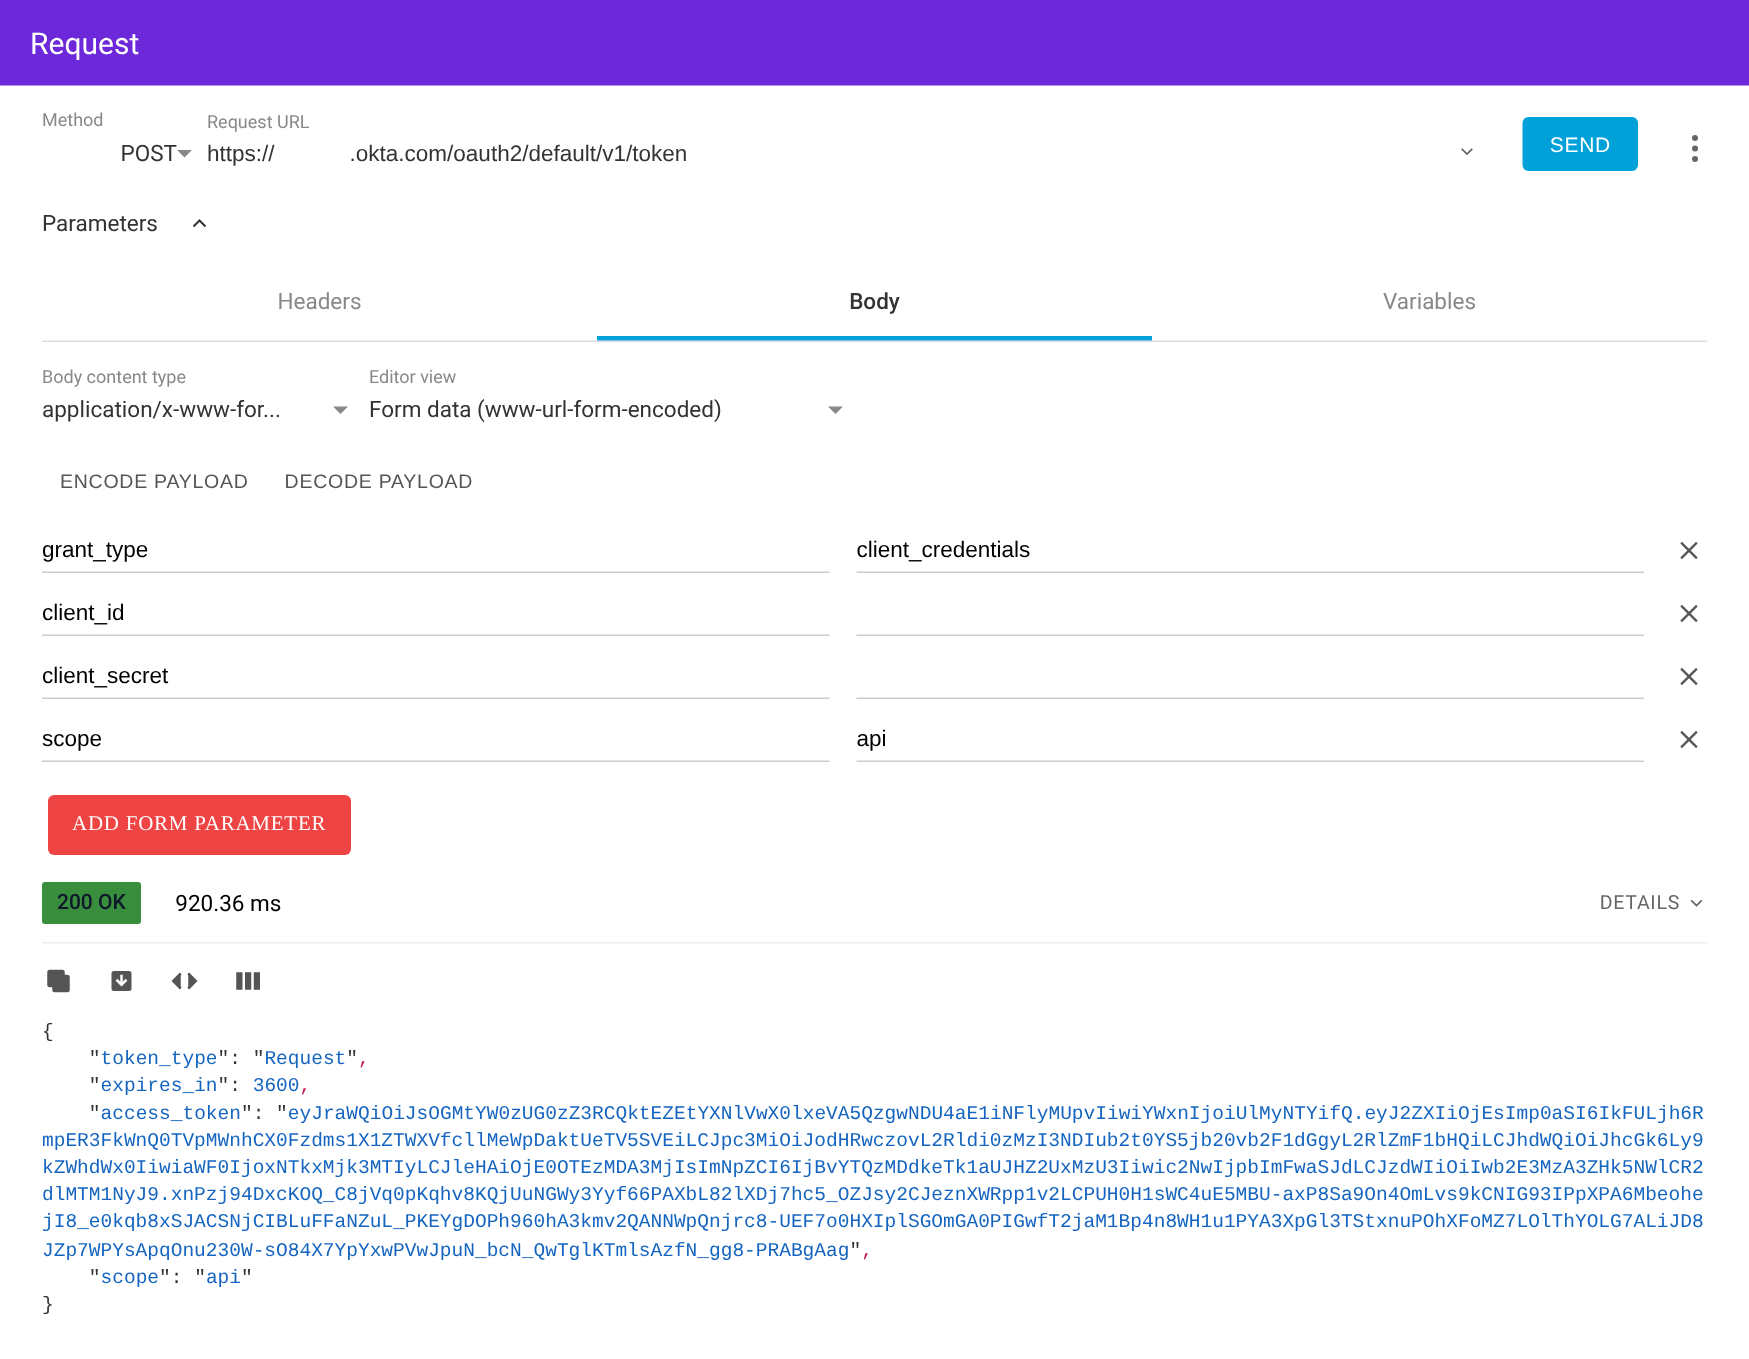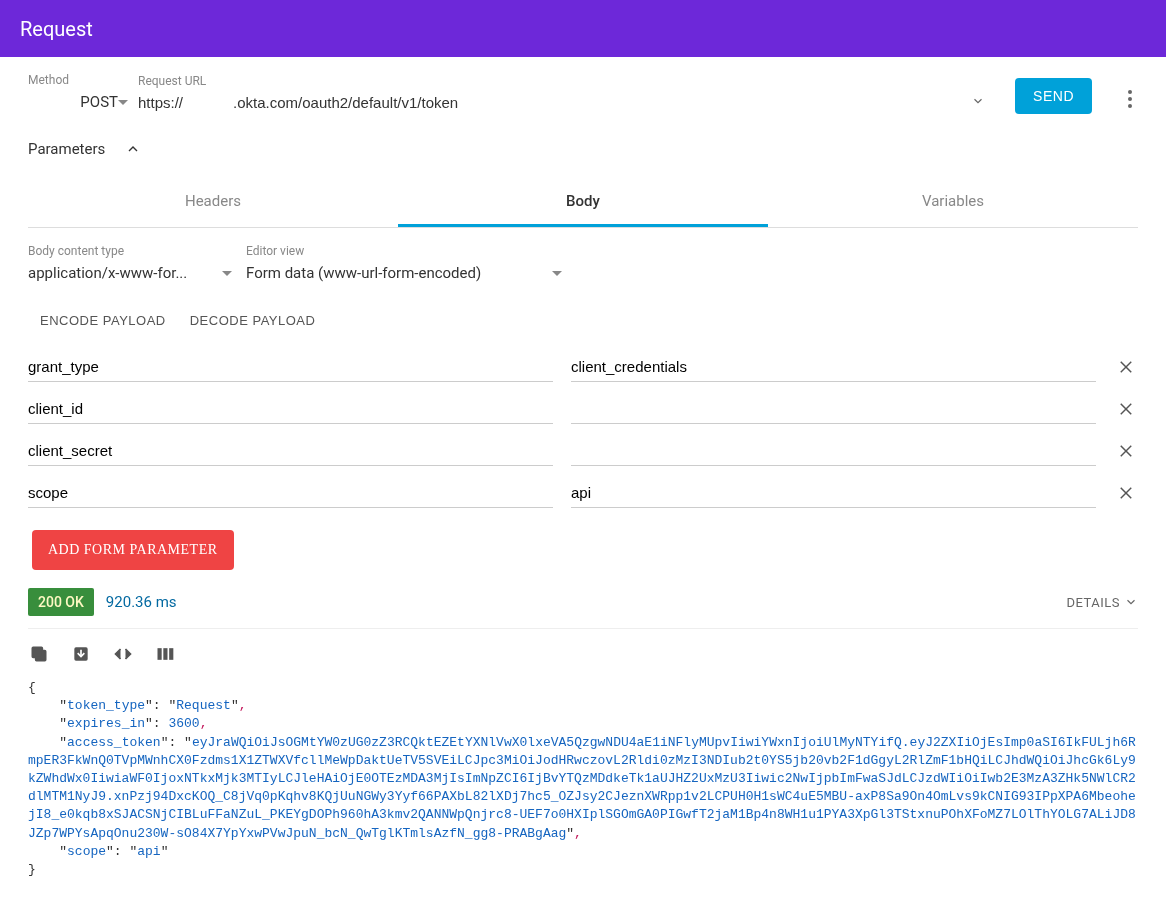--- a/index.html
+++ b/index.html
@@ -33,22 +33,22 @@
 .sel2-value { font-size: 15px; color: #333; white-space: nowrap; overflow: hidden; text-overflow: ellipsis; }
 .payload-btns { display: flex; gap: 24px; margin-top: 26px; margin-left: 12px; }
 .payload-btn { background: none; border: none; color: #555; font-size: 13px; letter-spacing: 0.5px; cursor: pointer; font-weight: 500; }
 .form-params { margin-top: 18px; }
 .param-row { display: flex; align-items: center; gap: 18px; padding: 6px 0; }
 .param-key, .param-val { flex: 1; border: none; border-bottom: 1px solid #ccc; outline: none; font-size: 15px; padding: 6px 0; background: transparent; }
 .param-del { width: 24px; cursor: pointer; display: flex; align-items: center; justify-content: center; }
 .x-icon { width: 18px; height: 18px; stroke: #555; stroke-width: 2; fill: none; }
 .add-param-btn { background: #ef4444; color: #fff; border: none; border-radius: 4px; padding: 12px 16px; font-size: 14px; font-weight: 500; cursor: pointer; letter-spacing: 0.5px; margin-top: 16px; margin-left: 4px; font-family: Liberation Serif, serif; }
 .status-row { display: flex; align-items: center; margin-top: 18px; gap: 12px; border-bottom: 1px solid #eee; padding-bottom: 12px; }
-.status-badge { background: #388e3c; color: #fef9c3; padding: 6px 10px; font-size: 14px; font-weight: 500; border-radius: 2px; }
-.timing { color: #0369a1; font-size: 15px; }
+.status-badge { background: #388e3c; color: #0f172a; padding: 6px 10px; font-size: 14px; font-weight: 500; border-radius: 2px; }
+.timing { color: #000000; font-size: 15px; margin-left: 11px; }
 .details-link { margin-left: auto; display: flex; align-items: center; gap: 4px; color: #666; font-size: 13px; letter-spacing: 0.5px; cursor: pointer; }
 .response-toolbar { display: flex; gap: 20px; margin-top: 14px; align-items: center; }
 .tool-icon { width: 22px; height: 22px; cursor: pointer; display: flex; align-items: center; justify-content: center; }
 .tool-svg { width: 20px; height: 20px; fill: #555; }
 .json-view { font-family: "Courier New", Consolas, monospace; font-size: 13px; line-height: 1.4; margin-top: 14px; white-space: pre-wrap; word-break: break-all; color: #333; }
 .json-key { color: #1565c0; }
 .json-str { color: #1565c0; }
 .json-num { color: #1565c0; }
 .json-punc { color: #333; }
 </style>

